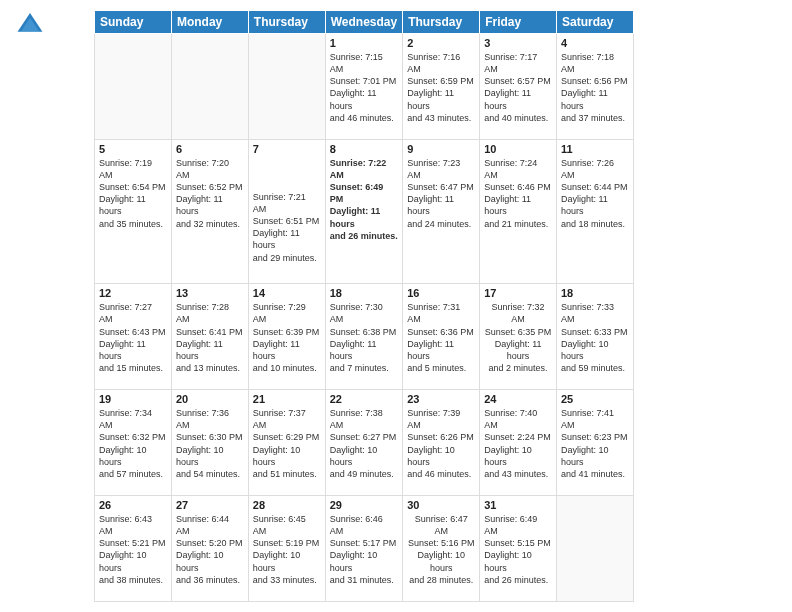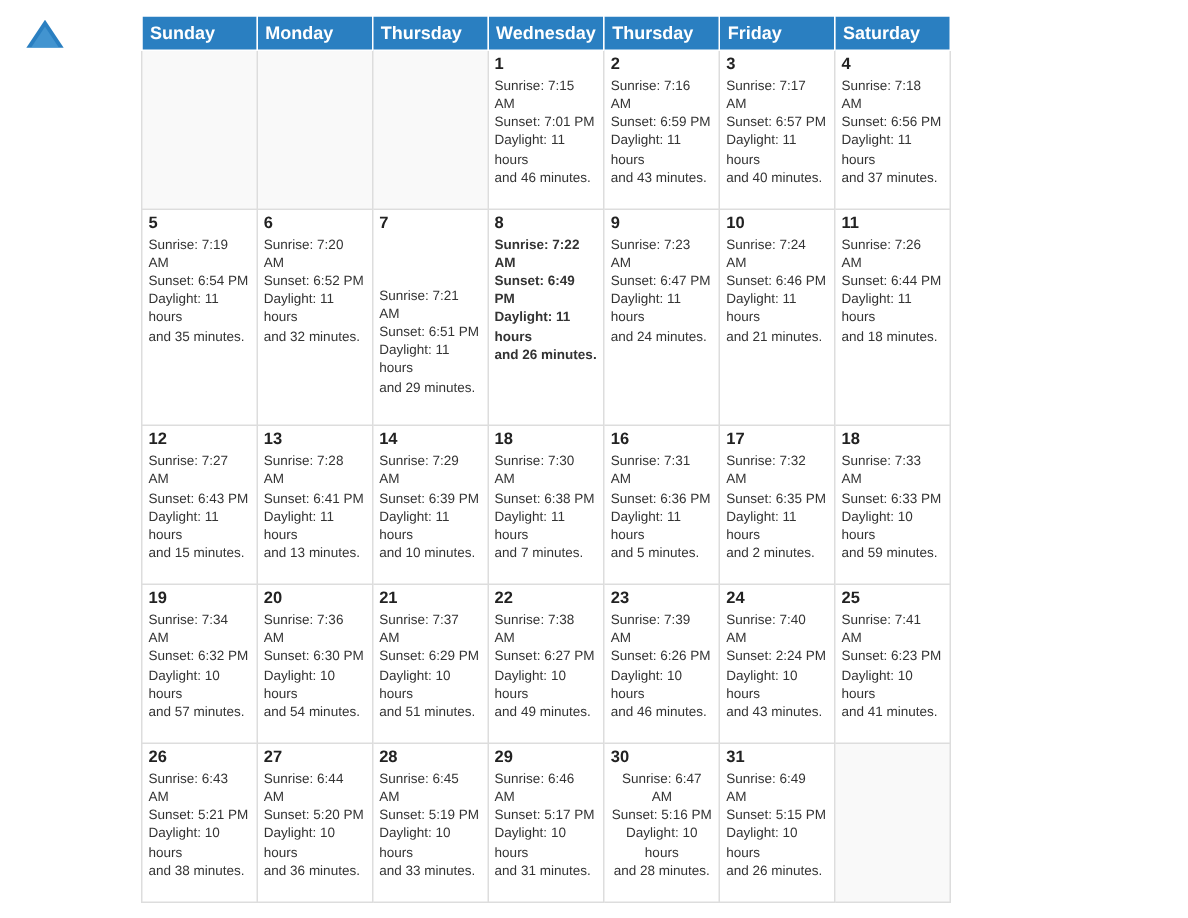--- a/index.html
+++ b/index.html
@@ -249,21 +249,21 @@
           </td>
           <td>
             <span class="day-number">16</span>
             <div class="day-info" style="white-space: pre-line;">Sunrise: 7:31 AM
 Sunset: 6:36 PM
 Daylight: 11 hours
 and 5 minutes.</div>
           </td>
           <td>
             <span class="day-number">17</span>
-            <div class="day-info" style="white-space: pre-line;">Sunrise: 7:32 AM
+            <div class="day-info" style="white-space: pre-line; text-align: center;">Sunrise: 7:32 AM
 Sunset: 6:35 PM
 Daylight: 11 hours
 and 2 minutes.</div>
           </td>
           <td>
             <span class="day-number">18</span>
             <div class="day-info" style="white-space: pre-line;">Sunrise: 7:33 AM
 Sunset: 6:33 PM
 Daylight: 10 hours
 and 59 minutes.</div>

